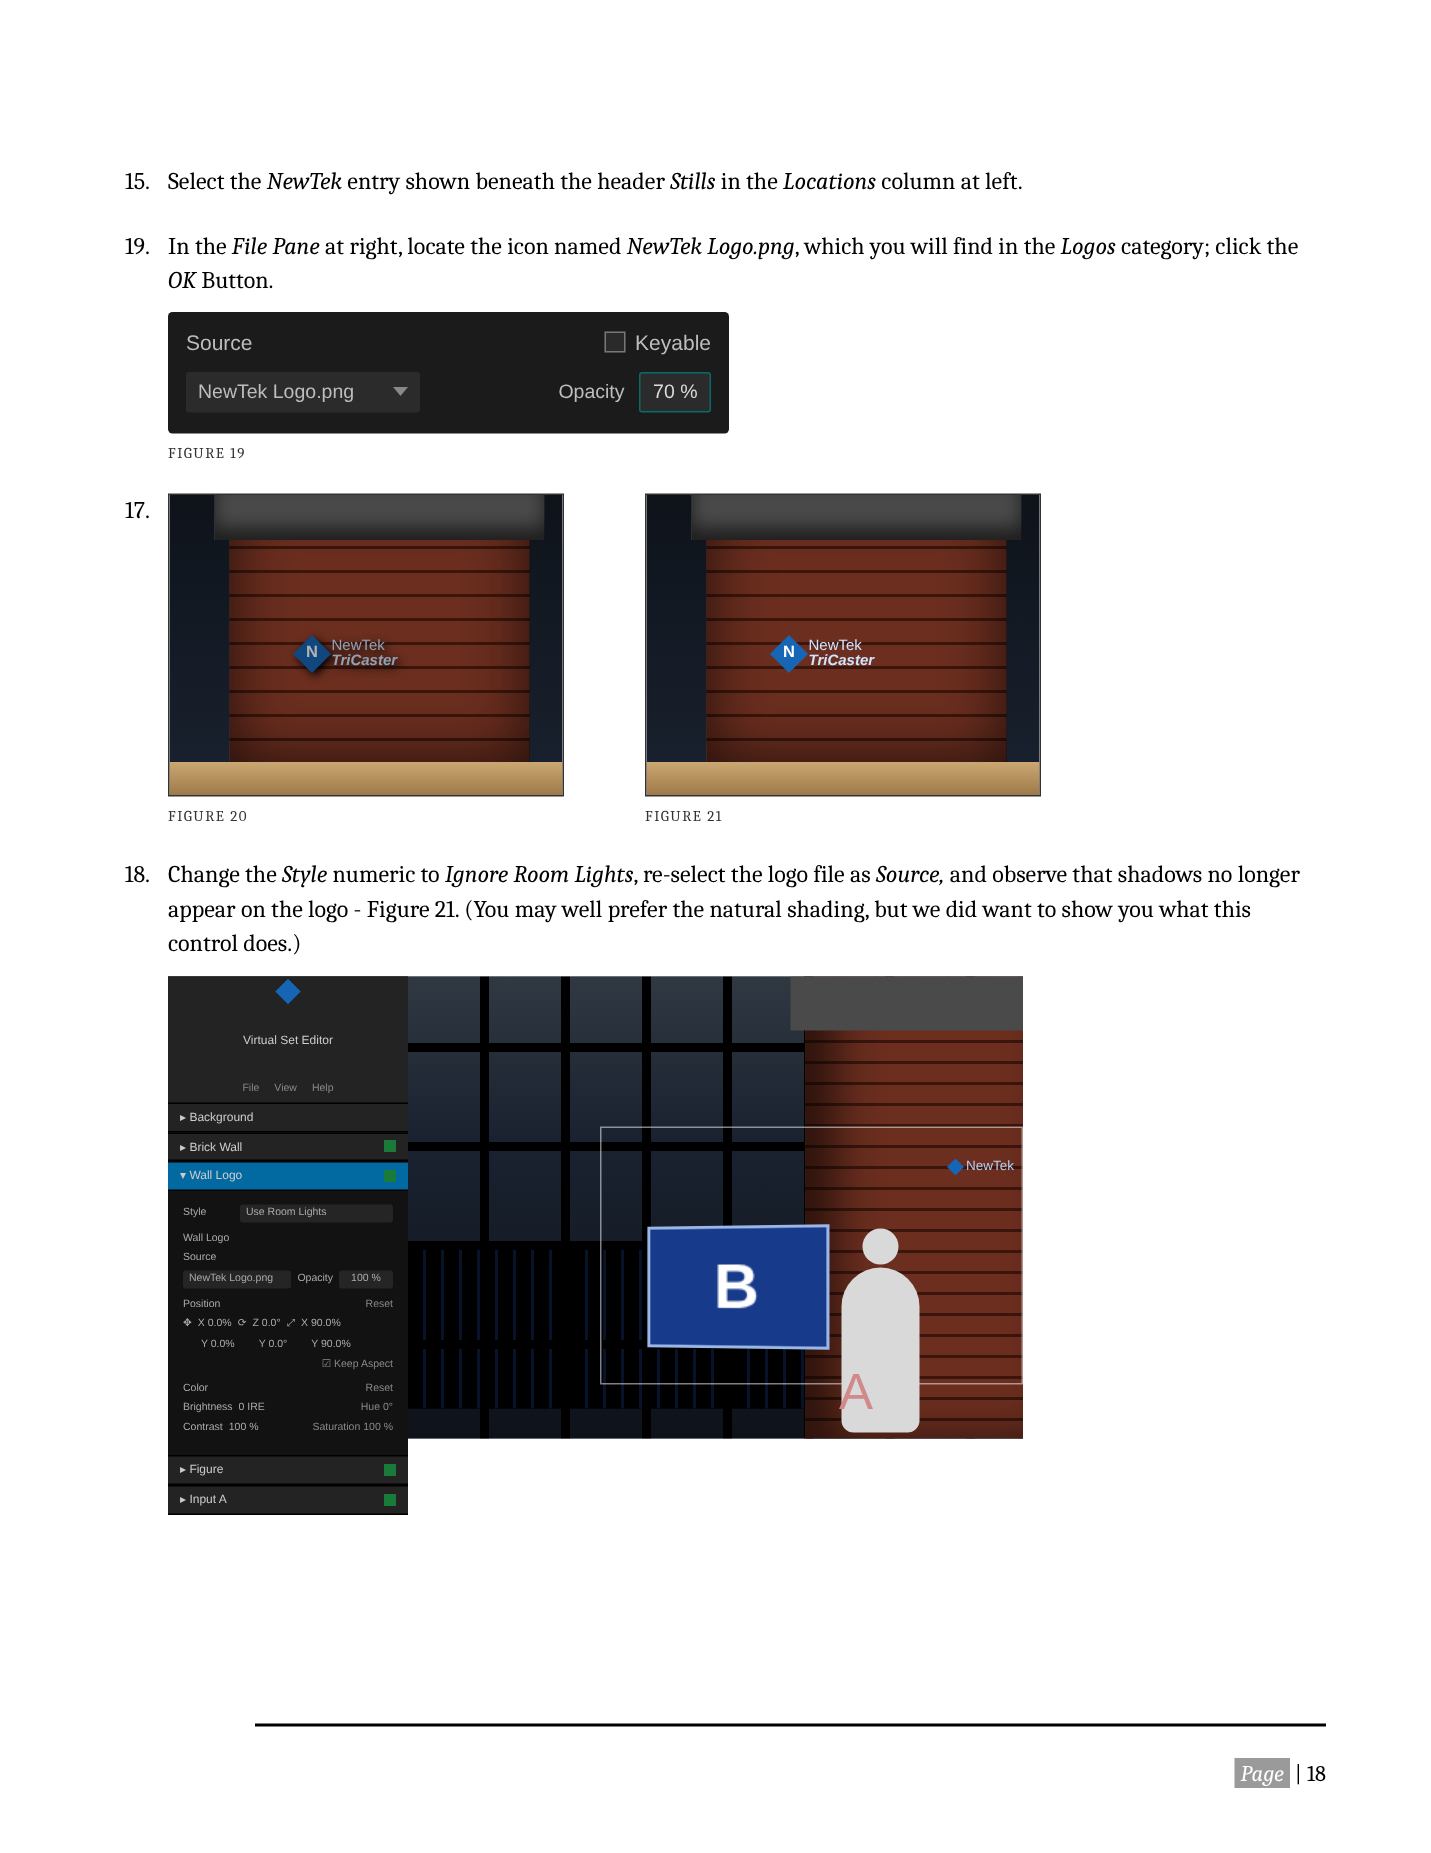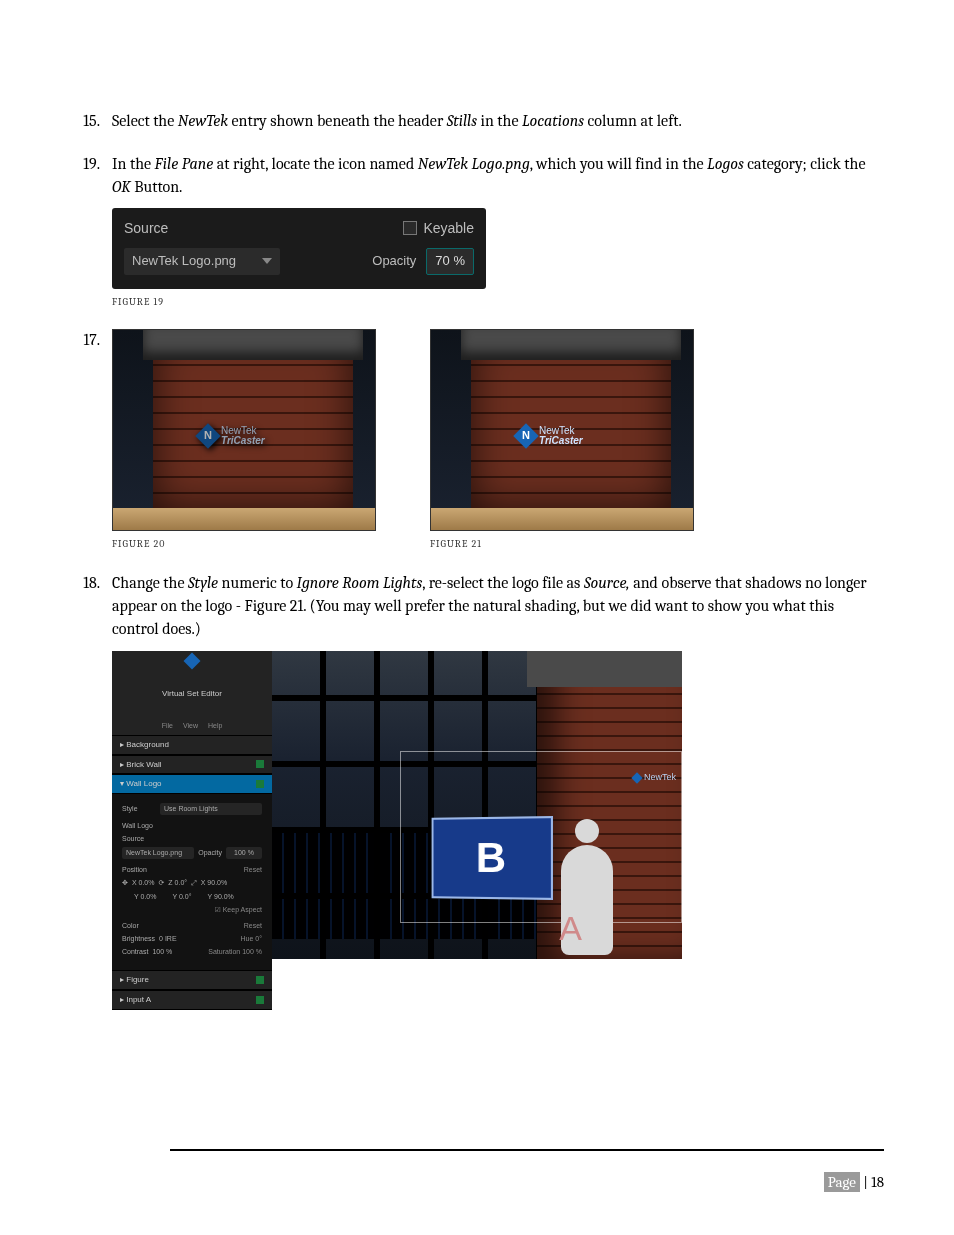--- a/index.html
+++ b/index.html
@@ -67,21 +67,21 @@
   .pillar2::before{content:"";position:absolute;left:-10px;top:0;width:165px;height:36px;background:#4a4a4a;}
   .boardB{position:absolute;right:130px;bottom:60px;width:118px;height:78px;background:#173a8a;border:2px solid #9bb7e8;display:flex;align-items:center;justify-content:center;color:#fff;font-size:42px;font-family:Arial;font-weight:bold;transform:perspective(300px) rotateY(-6deg);}
   .figure{position:absolute;right:60px;bottom:0;width:70px;height:140px;}
   .figure .head{width:24px;height:24px;background:#d9d9d9;border-radius:50%;margin:0 auto;}
   .figure .body{width:52px;height:110px;background:#d9d9d9;border-radius:26px 26px 8px 8px;margin:2px auto 0;}
   .labA{position:absolute;right:100px;bottom:6px;color:#d08a8a;font-size:34px;font-family:Arial;}
   .nt2{position:absolute;right:6px;top:120px;color:#b7cfef;font-family:Arial;font-size:9px;display:flex;align-items:center;gap:3px;}
   .frameLine{position:absolute;right:0;top:100px;width:280px;height:170px;border:1px solid rgba(255,255,255,.5);}
   .hr{position:absolute;left:170px;right:70px;bottom:84px;border-top:2px solid #000;}
   .footer{position:absolute;right:70px;bottom:44px;font-size:15px;}
-  .footer .pg{background:#9a9a9a;color:#fff;padding:1px 4px;}
+  .footer .pg{background:#9a9a9a;color:#fff;padding:1px 4px;font-style:italic;}
 </style>
 </head>
 <body>
 
 <div class="page">
 
 <ol class="main">
 
   <li>
     <span class="num">15.</span>

